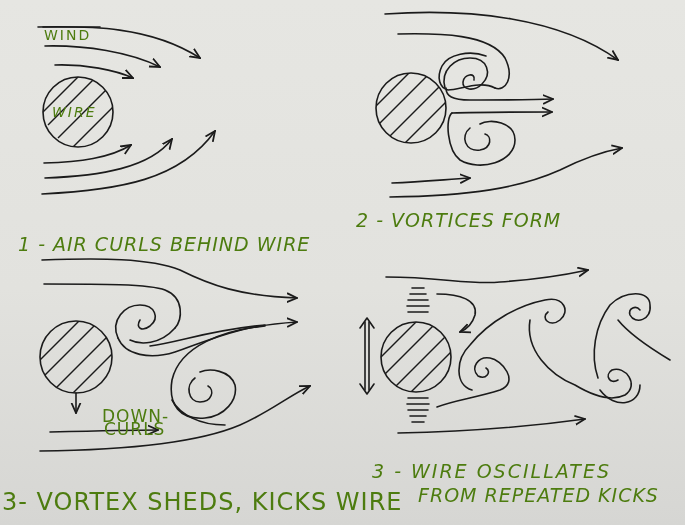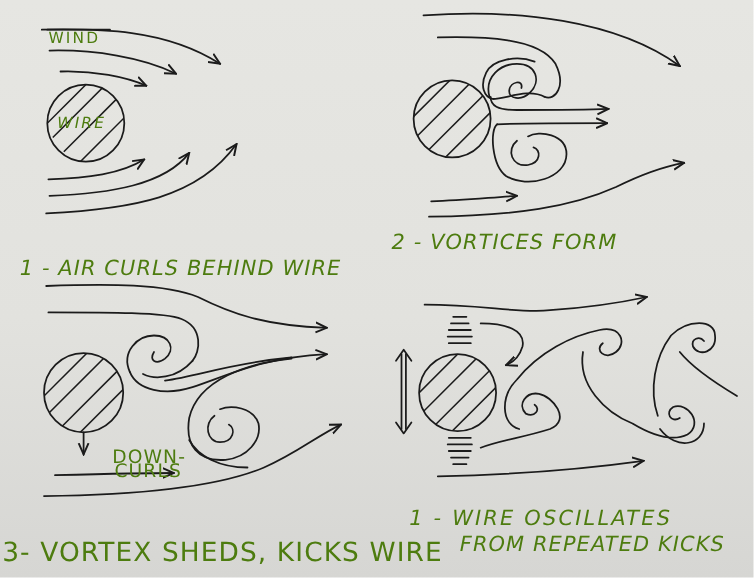--- a/index.html
+++ b/index.html
@@ -151,14 +151,14 @@
 
 <div class="label small" style="left:44px; top:27px;">WIND</div>
 <div class="label small" style="left:52px; top:104px; font-size:14px; font-style:italic;">WIRE</div>
 <div class="label caption" style="left:18px; top:214px;margin-top:19px;">1 - AIR CURLS BEHIND WIRE</div>
 <div class="label caption" style="left:356px; top:209px;">2 - VORTICES FORM</div>
 
 <div class="label tiny" style="left:102px; top:388px;">DOWN-</div>
 <div class="label tiny" style="left:104px; top:401px;">CURLS</div>
 <div class="label caption" style="left:2px; top:488px; font-style:normal; font-size:24px;">3- VORTEX SHEDS, KICKS WIRE</div>
 
-<div class="label caption" style="left:372px; top:460px; letter-spacing:2px;">1 - WIRE OSCILLATES</div>
+<div class="label caption" style="left:372px; top:460px; letter-spacing:2px;">3 - WIRE OSCILLATES</div>
 <div class="label caption" style="left:395px; top:484px; letter-spacing:1px;margin-left:23px;">FROM REPEATED KICKS</div>
 
 </body></html>

